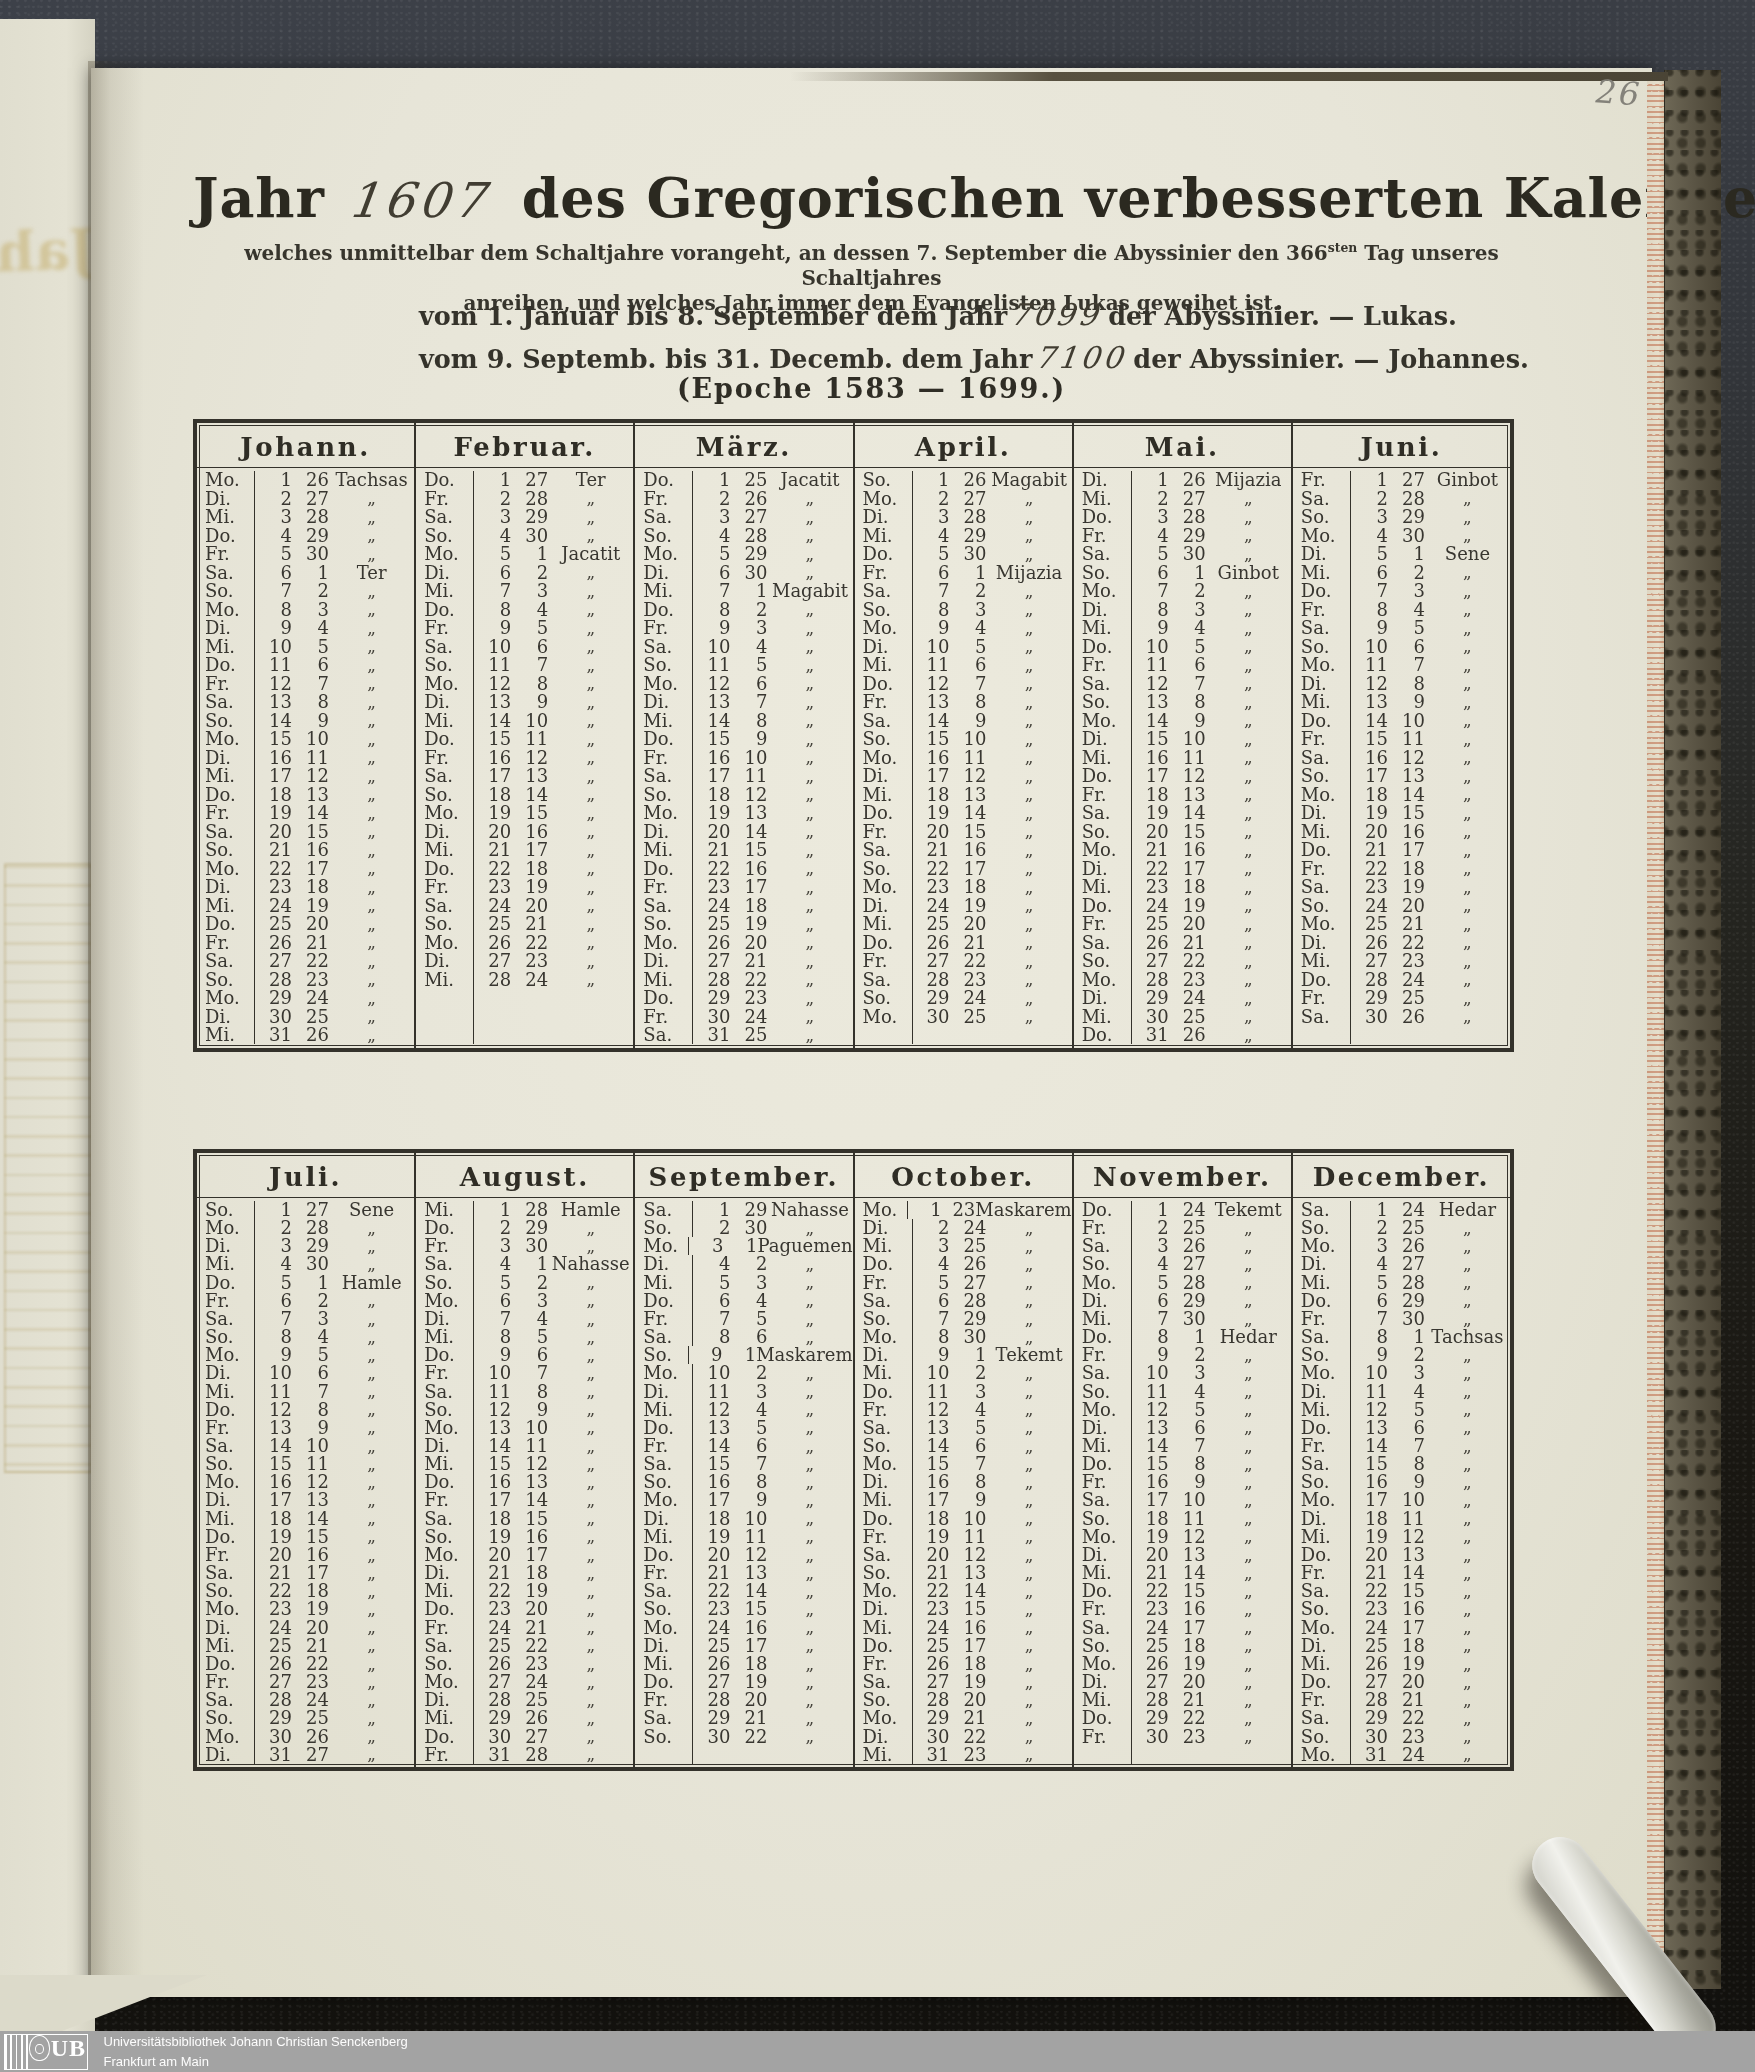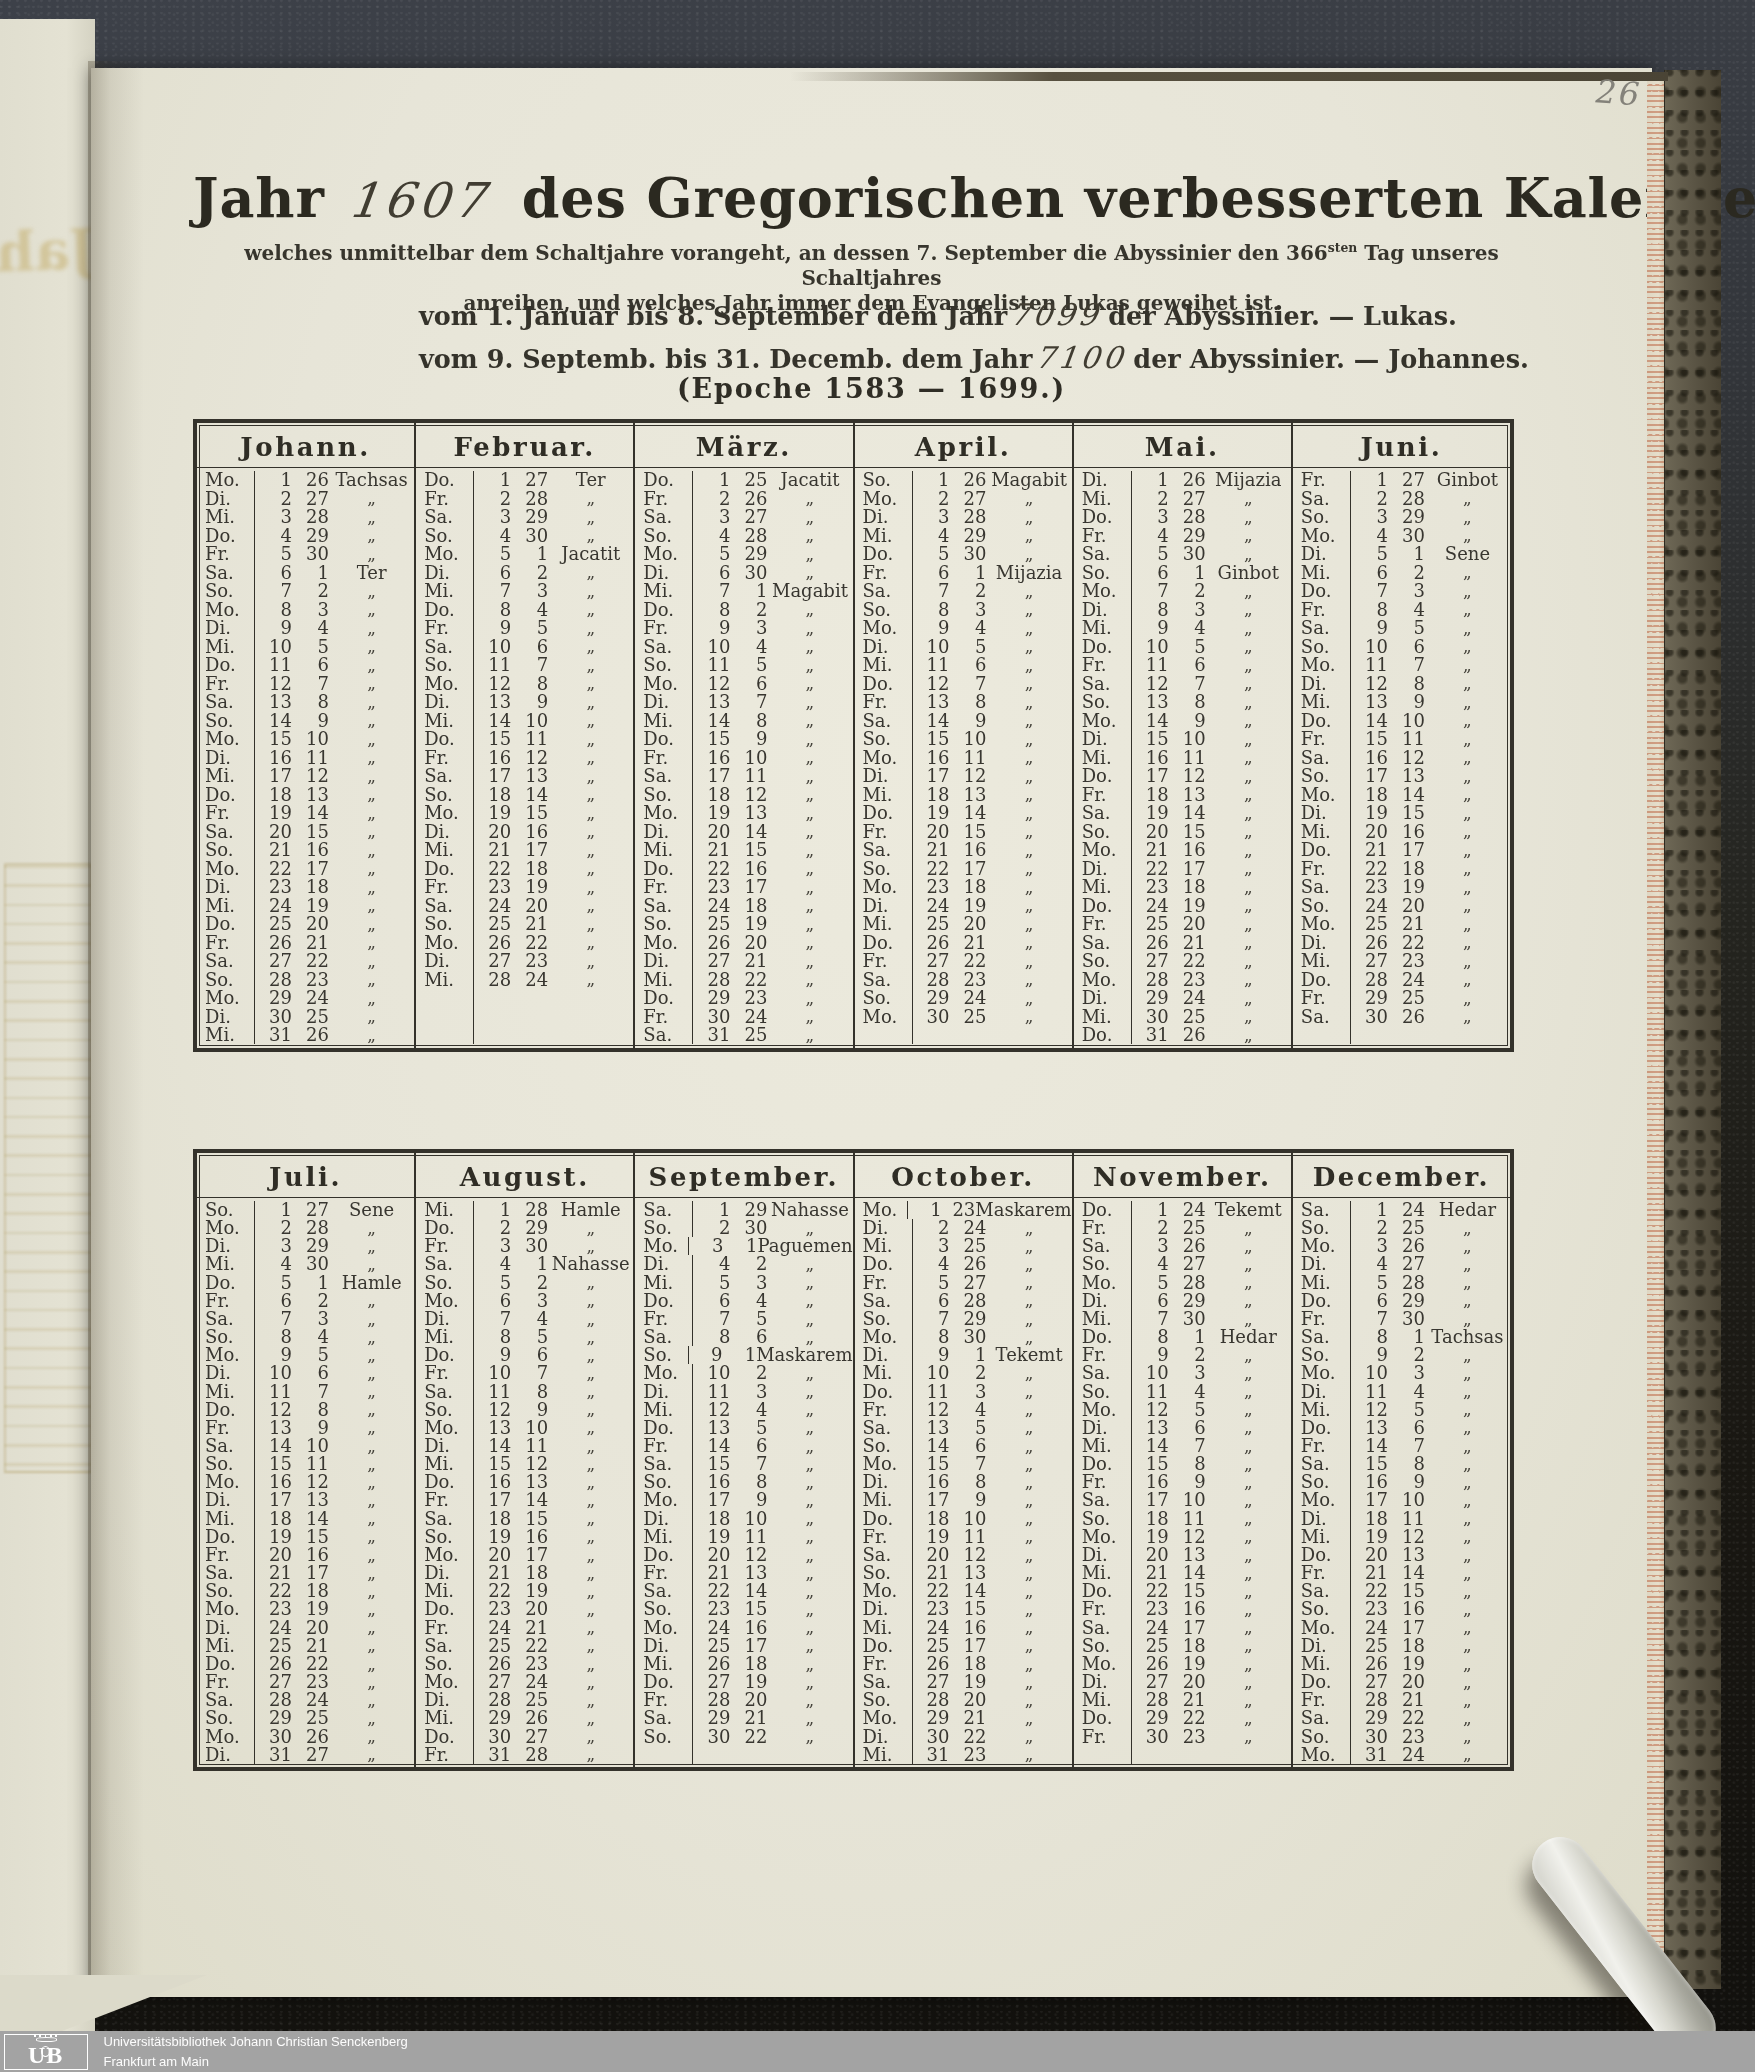--- a/index.html
+++ b/index.html
@@ -88,21 +88,21 @@
   
   .clasp{position:absolute;left:1596px;top:1815px;width:56px;height:263px;
     transform:rotate(-38deg);border-radius:28px;
     background:linear-gradient(100deg,#cfcfc7 0%,#f1f1ec 35%,#d6d6cd 55%,#a7a79d 80%,#8c8c83 100%);
     box-shadow:-17.6px 12.3px 19.3px rgba(20,16,8,.45), inset 0 0 5.3px rgba(255,255,255,.6);}
 
   
   .footer{position:absolute;left:0;top:2031px;width:1756px;height:41px;background:#a3a3a3;
     display:flex;align-items:center;z-index:5;font-family:"Liberation Sans",sans-serif;}
   .ub-logo{width:84px;height:36px;margin-left:3.5px;border:1.8px solid #fff;display:flex;
-    align-items:center;box-sizing:border-box;background:transparent;flex-direction:column;}
+    align-items:flex-start;box-sizing:border-box;background:transparent;}
   .logo-curtain{width:23px;height:100%;
     background:repeating-linear-gradient(90deg,#fff 0 1.8px,transparent 1.8px 5.3px);}
   .logo-face{width:21px;height:26px;margin-left:1.8px;border:1.8px solid #fff;border-radius:50% 50% 45% 45%;
     box-sizing:border-box;position:relative;}
   .logo-face::after{content:"";position:absolute;left:4.4px;top:8px;width:7px;height:8.8px;
     border-radius:50%;border:1.3px solid #fff;}
   .logo-ub{flex:1;text-align:center;color:#fff;font-family:"Liberation Serif",serif;
     font-weight:bold;font-size:24px;letter-spacing:0.9px;}
   .footer-text{margin-left:16px;color:#fdfdfd;font-size:13px;line-height:19.3px;}
 </style>

